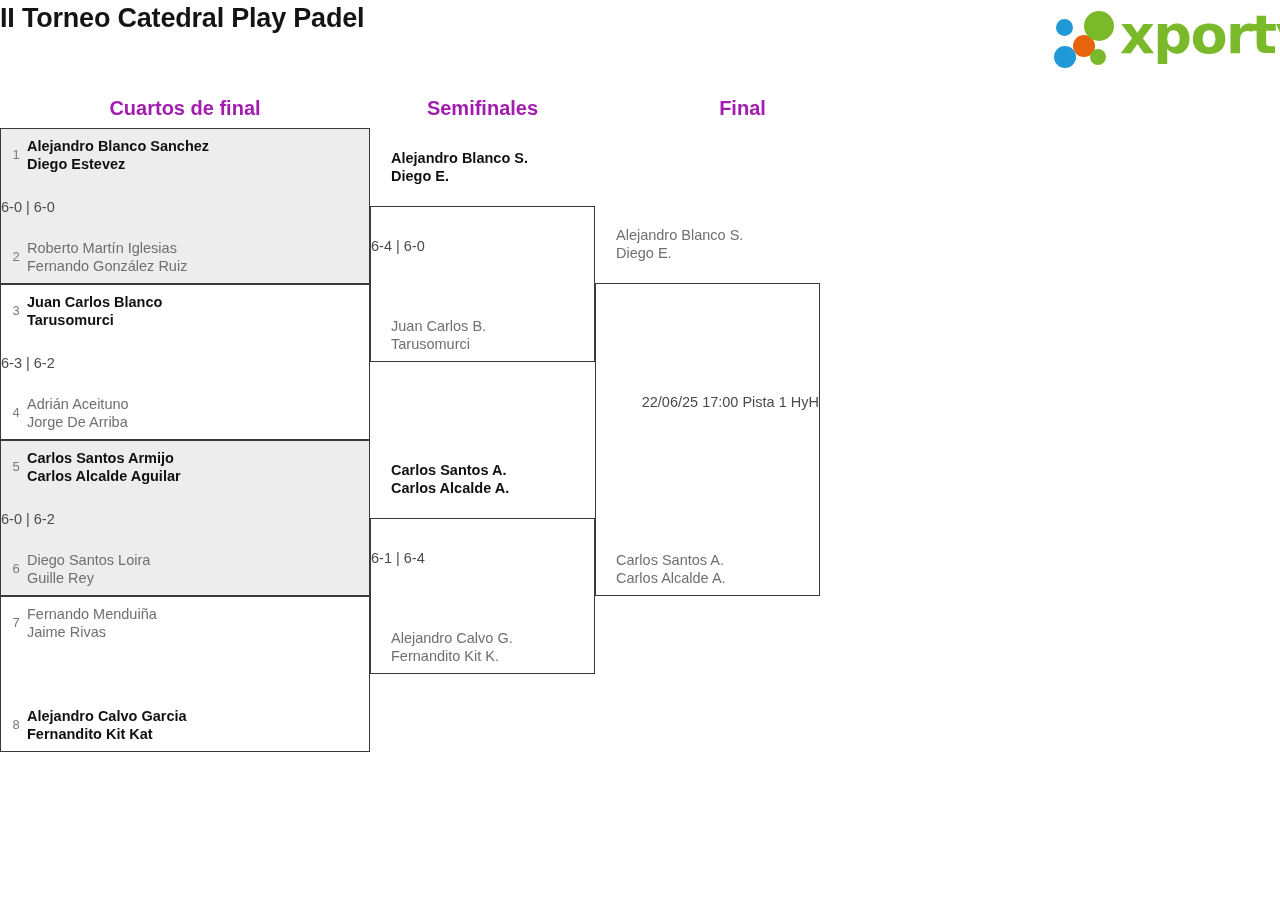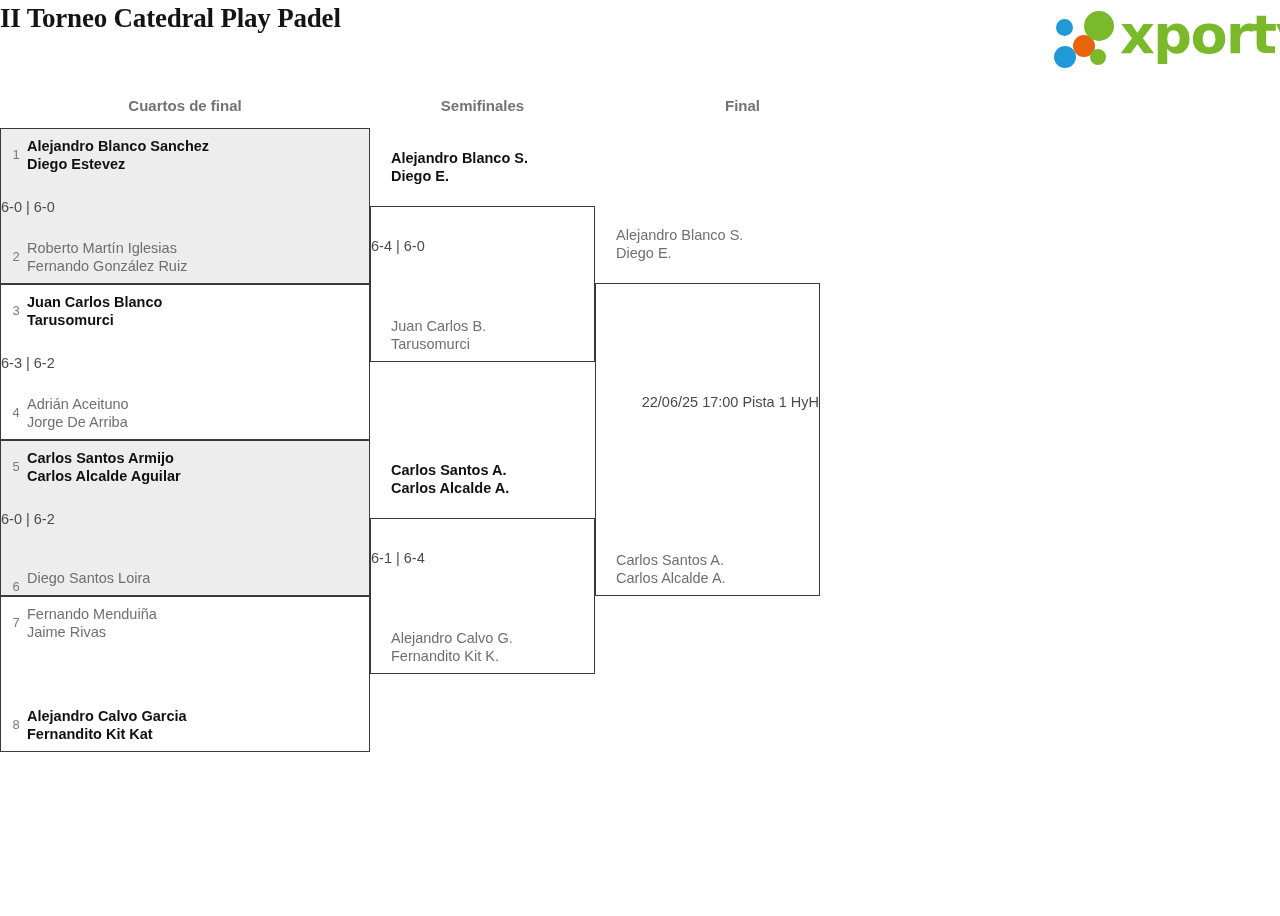--- a/index.html
+++ b/index.html
@@ -28,21 +28,20 @@
     left: 0; top: 2px;
     width: 820px;
   }
   .title-line {
     font-size: 27px;
     font-weight: 700;
     line-height: 33px;
     color: #141414;
     letter-spacing: -0.2px;
     white-space: nowrap;
-    font-family: Liberation Serif, serif;
   }
 
   
   #logo {
     position: absolute;
     right: 6px;
     top: 4px;
     width: 228px;
     height: 66px;
   }
@@ -65,23 +64,23 @@
     font-weight: 700;
     color: #7ab929;
     letter-spacing: -1.5px;
     line-height: 66px;
     font-family: "DejaVu Sans", "Liberation Sans", sans-serif;
   }
 
   
   .round-heading {
     position: absolute;
-    font-size: 15px;
+    font-size: 20px;
     font-weight: 700;
-    color: #737373;
+    color: #a21caf;
     text-align: center;
     white-space: nowrap;
   }
   #round-head-0 { left: 0px;   top: 97px; width: 370px; }
   #round-head-1 { left: 370px; top: 97px; width: 225px; }
   #round-head-2 { left: 630px; top: 97px; width: 225px; }
 
   
   #bracket {
     position: absolute;
@@ -236,20 +235,21 @@
   <div class="match r0 shaded" id="match-r0-2">
     <div class="team team-top winner">
       <span class="seed">5</span>
       <div class="player">Carlos Santos Armijo</div>
       <div class="player">Carlos Alcalde Aguilar</div>
     </div>
     <div class="score">6-0 | 6-2</div>
     <div class="team team-bottom">
       <span class="seed">6</span>
       <div class="player">Diego Santos Loira</div>
+      <div class="player">Guille Rey</div>
     </div>
   </div>
 
   <div class="match r0" id="match-r0-3">
     <div class="team team-top">
       <span class="seed">7</span>
       <div class="player">Fernando Menduiña</div>
       <div class="player">Jaime Rivas</div>
     </div>
     <div class="team team-bottom winner">

